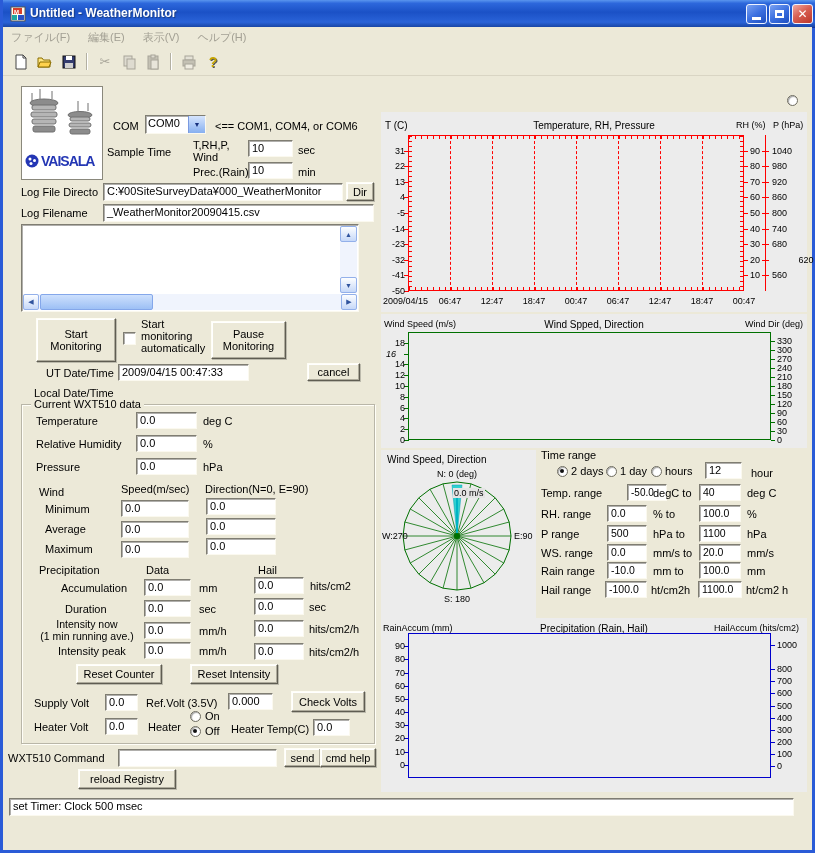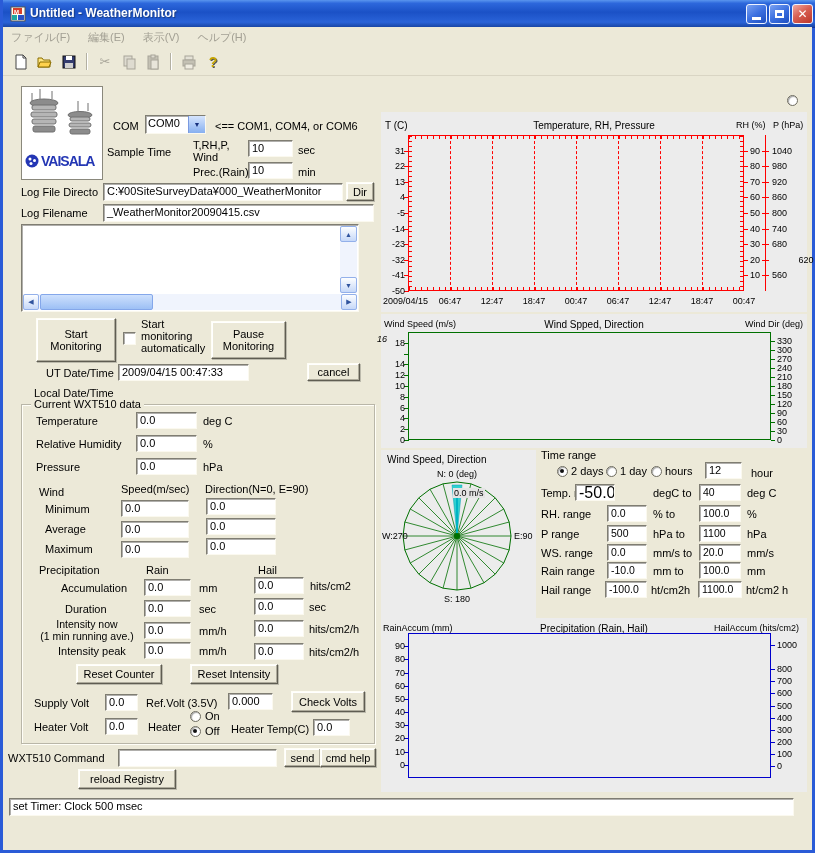--- a/index.html
+++ b/index.html
@@ -254,21 +254,21 @@
   <div class="fld" style="left:118px;top:500px;width:68px;height:17px"><span>0.0</span></div>
   <div class="fld" style="left:203px;top:498px;width:70px;height:17px"><span>0.0</span></div>
   <span class="lbl" style="left:42px;top:523px">Average</span>
   <div class="fld" style="left:118px;top:521px;width:68px;height:17px"><span>0.0</span></div>
   <div class="fld" style="left:203px;top:518px;width:70px;height:17px"><span>0.0</span></div>
   <span class="lbl" style="left:42px;top:543px">Maximum</span>
   <div class="fld" style="left:118px;top:541px;width:68px;height:17px"><span>0.0</span></div>
   <div class="fld" style="left:203px;top:538px;width:70px;height:17px"><span>0.0</span></div>
 
   <span class="lbl" style="left:36px;top:564px">Precipitation</span>
-  <span class="lbl" style="left:143px;top:564px">Rain</span>
+  <span class="lbl" style="left:143px;top:564px">Data</span>
   <span class="lbl" style="left:255px;top:564px">Hail</span>
 
   <span class="lbl" style="left:58px;top:582px">Accumulation</span>
   <div class="fld" style="left:141px;top:579px;width:47px;height:17px"><span>0.0</span></div>
   <span class="lbl" style="left:196px;top:582px">mm</span>
   <div class="fld" style="left:251px;top:577px;width:50px;height:17px"><span>0.0</span></div>
   <span class="lbl" style="left:307px;top:580px">hits/cm2</span>
 
   <span class="lbl" style="left:62px;top:603px">Duration</span>
   <div class="fld" style="left:141px;top:600px;width:47px;height:17px"><span>0.0</span></div>
@@ -402,21 +402,21 @@
     </div>
 
   <div class="chart" id="chart-wind" style="left:378px;top:314px;width:426px;height:134px;">
     <span class="ctt" style="left:50%;transform:translateX(-50%);top:5px">Wind Spped, Direction</span>
     <span class="ctt" style="left:3px;top:5px;font-size:9px">Wind Speed (m/s)</span>
     <span class="ctt" style="left:364px;top:5px;font-size:9px">Wind Dir (deg)</span>
   <div class="plotarea" style="left: 27px; top: 18px; width: 363px; height: 108px; border: 1px solid rgb(0, 112, 0);"></div>
       <div class="tkm" style="left: 23px; top: 29px; width: 5px; height: 1px; background: rgb(0, 112, 0);"></div>
       <div class="tkl" style="left: -4px; top: 24px; width: 28px; text-align: right;">18</div>
       <div class="tkm" style="left: 23px; top: 40px; width: 5px; height: 1px; background: rgb(0, 112, 0);"></div>
-      <div class="tkl" style="left: -4px; top: 20px; width: 28px; text-align: left; font-style: italic;">16</div>
+      <div class="tkl" style="left: -4px; top: 35px; width: 28px; text-align: center; font-style: italic;">16</div>
       <div class="tkm" style="left: 23px; top: 50px; width: 5px; height: 1px; background: rgb(0, 112, 0);"></div>
       <div class="tkl" style="left: -4px; top: 45px; width: 28px; text-align: right;">14</div>
       <div class="tkm" style="left: 23px; top: 61px; width: 5px; height: 1px; background: rgb(0, 112, 0);"></div>
       <div class="tkl" style="left: -4px; top: 56px; width: 28px; text-align: right;">12</div>
       <div class="tkm" style="left: 23px; top: 72px; width: 5px; height: 1px; background: rgb(0, 112, 0);"></div>
       <div class="tkl" style="left: -4px; top: 67px; width: 28px; text-align: right;">10</div>
       <div class="tkm" style="left: 23px; top: 83px; width: 5px; height: 1px; background: rgb(0, 112, 0);"></div>
       <div class="tkl" style="left: -4px; top: 78px; width: 28px; text-align: right;">8</div>
       <div class="tkm" style="left: 23px; top: 94px; width: 5px; height: 1px; background: rgb(0, 112, 0);"></div>
       <div class="tkl" style="left: -4px; top: 89px; width: 28px; text-align: right;">6</div>
@@ -494,21 +494,21 @@
   <div class="radio sel" style="left:554px;top:466px"></div>
   <span class="lbl" style="left:568px;top:465px">2 days</span>
   <div class="radio" style="left:603px;top:466px"></div>
   <span class="lbl" style="left:617px;top:465px">1 day</span>
   <div class="radio" style="left:648px;top:466px"></div>
   <span class="lbl" style="left:662px;top:465px">hours</span>
   <div class="fld" style="left:702px;top:462px;width:37px;height:17px"><span>12</span></div>
   <span class="lbl" style="left:748px;top:467px">hour</span>
 
   <span class="lbl" style="left:538px;top:487px">Temp. range</span>
-  <div class="fld" style="left:572px;top:484px;width:40px;height:17px;font-size:16px"><span>-50.0</span></div>
+  <div class="fld" style="left:624px;top:484px;width:40px;height:17px;font-size:10px"><span>-50.0</span></div>
   <span class="lbl" style="left:650px;top:487px">degC to</span>
   <div class="fld" style="left:696px;top:484px;width:42px;height:17px;font-size:10.5px"><span>40</span></div>
   <span class="lbl" style="left:744px;top:487px">deg C</span>
 
   <span class="lbl" style="left:538px;top:508px">RH. range</span>
   <div class="fld" style="left:604px;top:505px;width:40px;height:17px;font-size:10.5px"><span>0.0</span></div>
   <span class="lbl" style="left:650px;top:508px">% to</span>
   <div class="fld" style="left:696px;top:505px;width:42px;height:17px;font-size:10.5px"><span>100.0</span></div>
   <span class="lbl" style="left:744px;top:508px">%</span>
 

